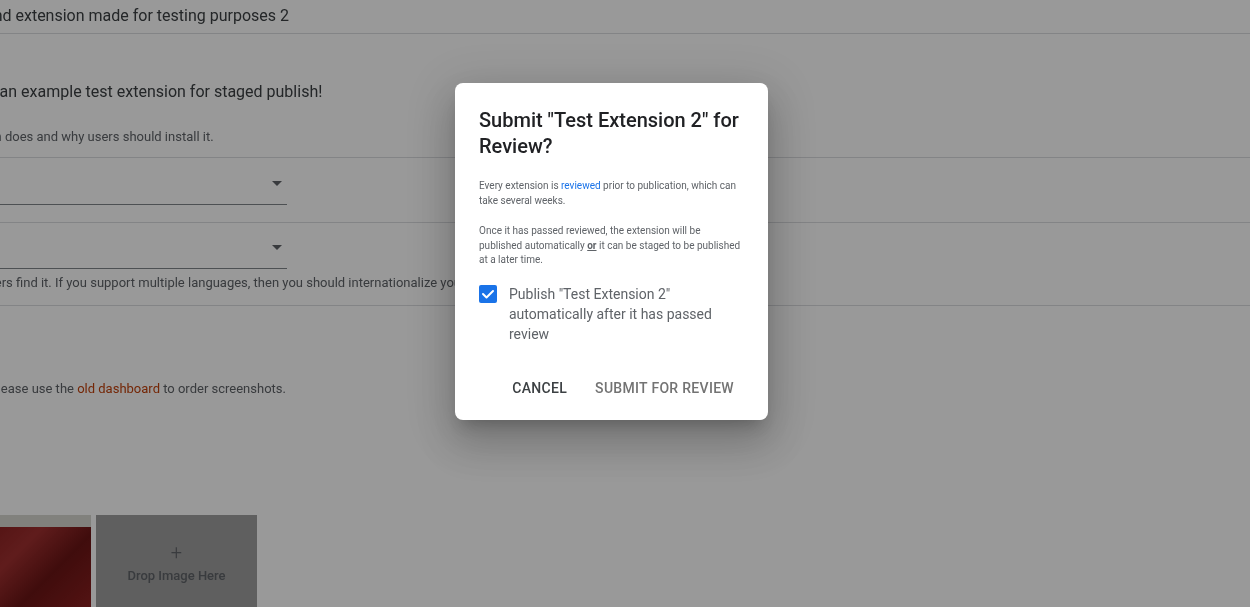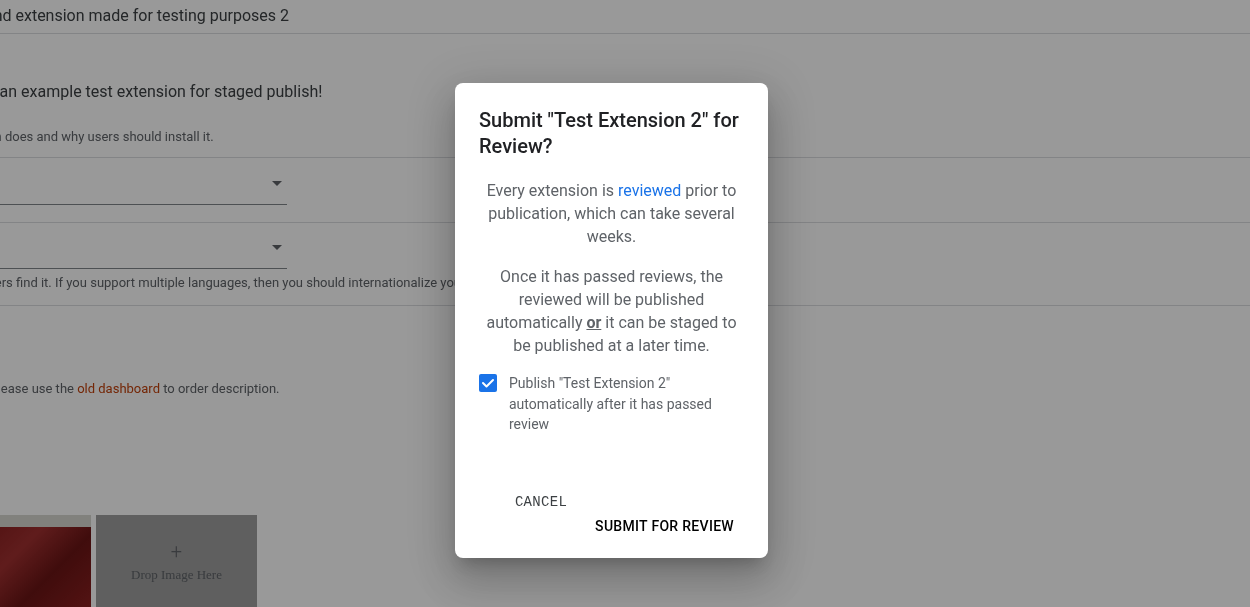--- a/index.html
+++ b/index.html
@@ -118,21 +118,20 @@
     .bg-drop-plus {
       font-size: 20px;
       color: #5f6368;
       font-weight: 300;
       margin-bottom: 4px;
     }
     .bg-drop-text {
       font-size: 13px;
       color: #5f6368;
       font-weight: 500;
-      font-family: Liberation Serif, serif;
     }
     .overlay {
       position: absolute;
       top: 0;
       left: 0;
       width: 1250px;
       height: 607px;
       background: rgba(0, 0, 0, 0.4);
     }
     .dialog {
@@ -146,25 +145,24 @@
       padding: 24px 24px 16px 24px;
     }
     .dialog-title {
       font-size: 20px;
       font-weight: 500;
       color: #202124;
       line-height: 1.3;
       margin-bottom: 20px;
     }
     .dialog-body p {
-      font-size: 16px;
+      font-size: 10px;
       color: #5f6368;
       line-height: 1.45;
       margin-bottom: 16px;
-      text-align: center;
     }
     .dialog-link {
       color: #1a73e8;
       text-decoration: none;
     }
     .dialog-strong {
       font-weight: 700;
       text-decoration: underline;
     }
     .checkbox-row {
@@ -207,25 +205,23 @@
       font-family: inherit;
       font-size: 14px;
       font-weight: 500;
       padding: 8px 10px;
       letter-spacing: 0.3px;
       cursor: pointer;
       border-radius: 4px;
     }
     .btn-cancel {
       color: #3c4043;
-      font-family: Liberation Mono, monospace;
     }
     .btn-primary {
-      color: #000000;
-      margin-top: 48px;
+      color: #737373;
     }
   </style>
 </head>
 <body>
 
 <div class="bg">
   <div class="bg-line1">A second extension made for testing purposes 2</div>
   <div class="bg-divider" style="top:33px"></div>
 
   <div class="bg-line2">This is an example test extension for staged publish!</div>
@@ -235,40 +231,40 @@
   <div class="bg-arrow" style="top:181px; left:272px"></div>
   <div class="bg-dropdown-line" style="top:204px"></div>
   <div class="bg-divider" style="top:222px"></div>
 
   <div class="bg-arrow" style="top:245px; left:272px"></div>
   <div class="bg-dropdown-line" style="top:268px"></div>
   <div class="bg-line4">Identifying your extension's language will help users find it. If you support multiple languages, then you should internationalize your extension.</div>
   <div class="bg-divider" style="top:305px"></div>
 
   <div class="bg-line5">
-    <span>Store listing screenshots. Please use the </span><span class="bg-link">old dashboard</span><span> to order description.</span>
+    <span>Store listing screenshots. Please use the </span><span class="bg-link">old dashboard</span><span> to order screenshots.</span>
   </div>
 
   <div class="bg-thumb"></div>
   <div class="bg-drop">
     <div class="bg-drop-plus">+</div>
     <div class="bg-drop-text">Drop Image Here</div>
   </div>
 </div>
 
 <div class="overlay"></div>
 
 <div class="dialog">
   <div class="dialog-title">Submit "Test Extension 2" for Review?</div>
   <div class="dialog-body">
     <p>
       <span>Every extension is </span><a class="dialog-link">reviewed</a><span> prior to publication, which can take several weeks.</span>
     </p>
     <p>
-      <span>Once it has passed reviews, the reviewed will be published automatically </span><span class="dialog-strong">or</span><span> it can be staged to be published at a later time.</span>
+      <span>Once it has passed reviewed, the extension will be published automatically </span><span class="dialog-strong">or</span><span> it can be staged to be published at a later time.</span>
     </p>
   </div>
   <div class="checkbox-row">
     <div class="checkbox">
       <svg viewBox="0 0 14 14">
         <path d="M2 7 L5.5 10.5 L12 4" stroke="#fff" stroke-width="2" fill="none" stroke-linecap="round" stroke-linejoin="round"></path>
       </svg>
     </div>
     <div class="checkbox-label">Publish "Test Extension 2" automatically after it has passed review</div>
   </div>

